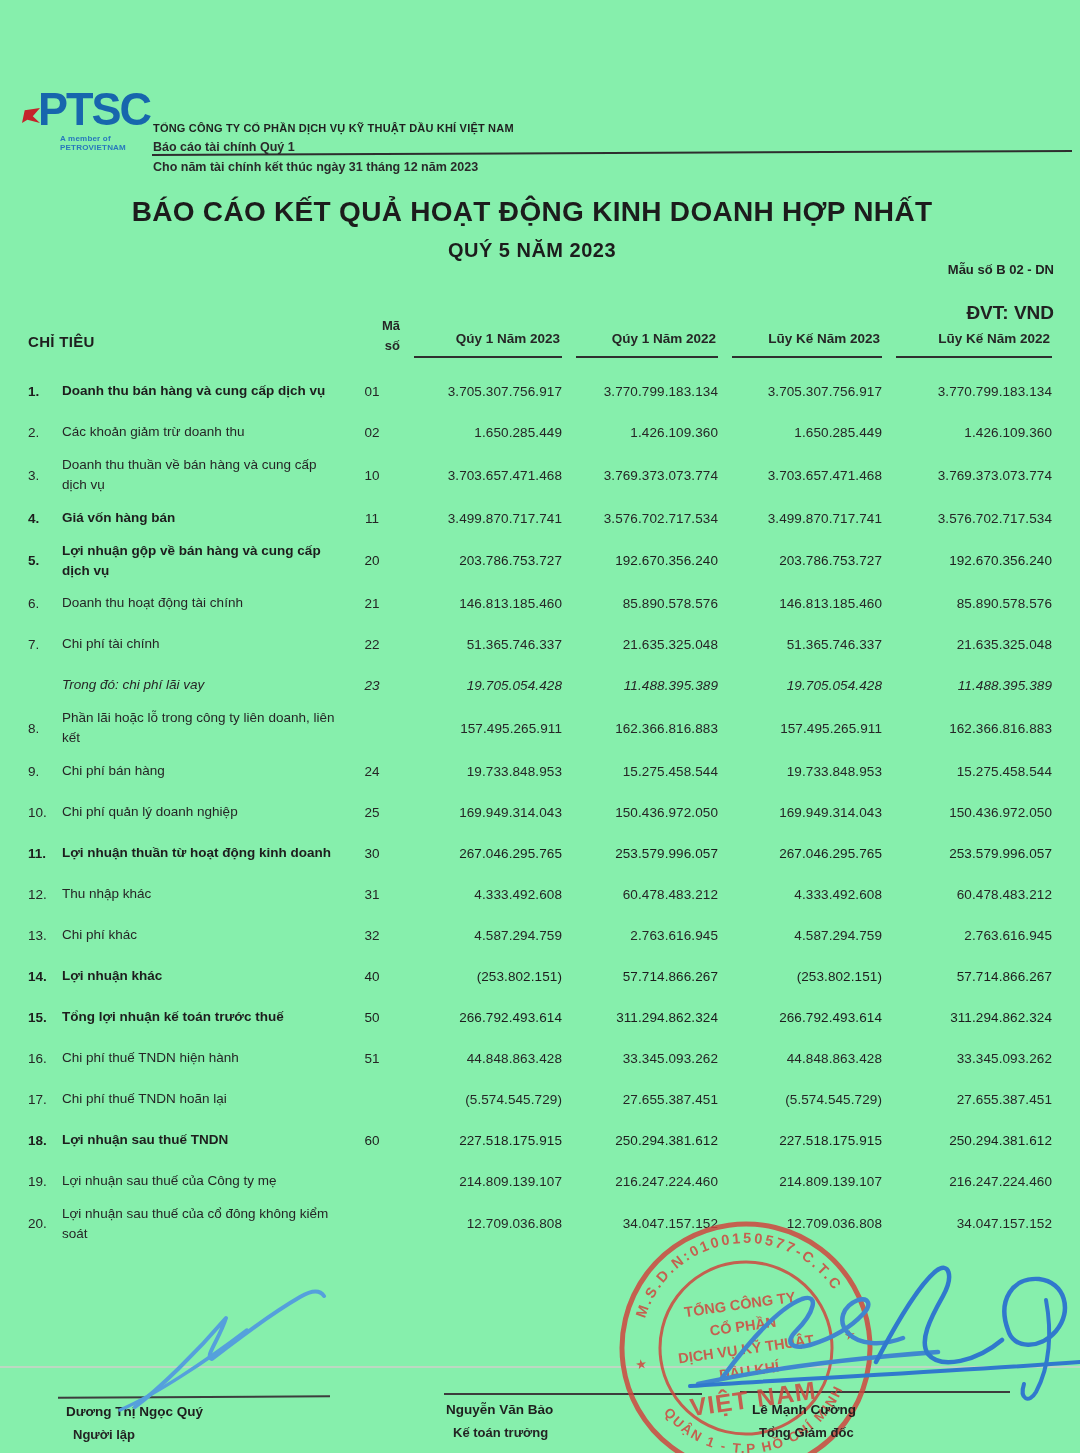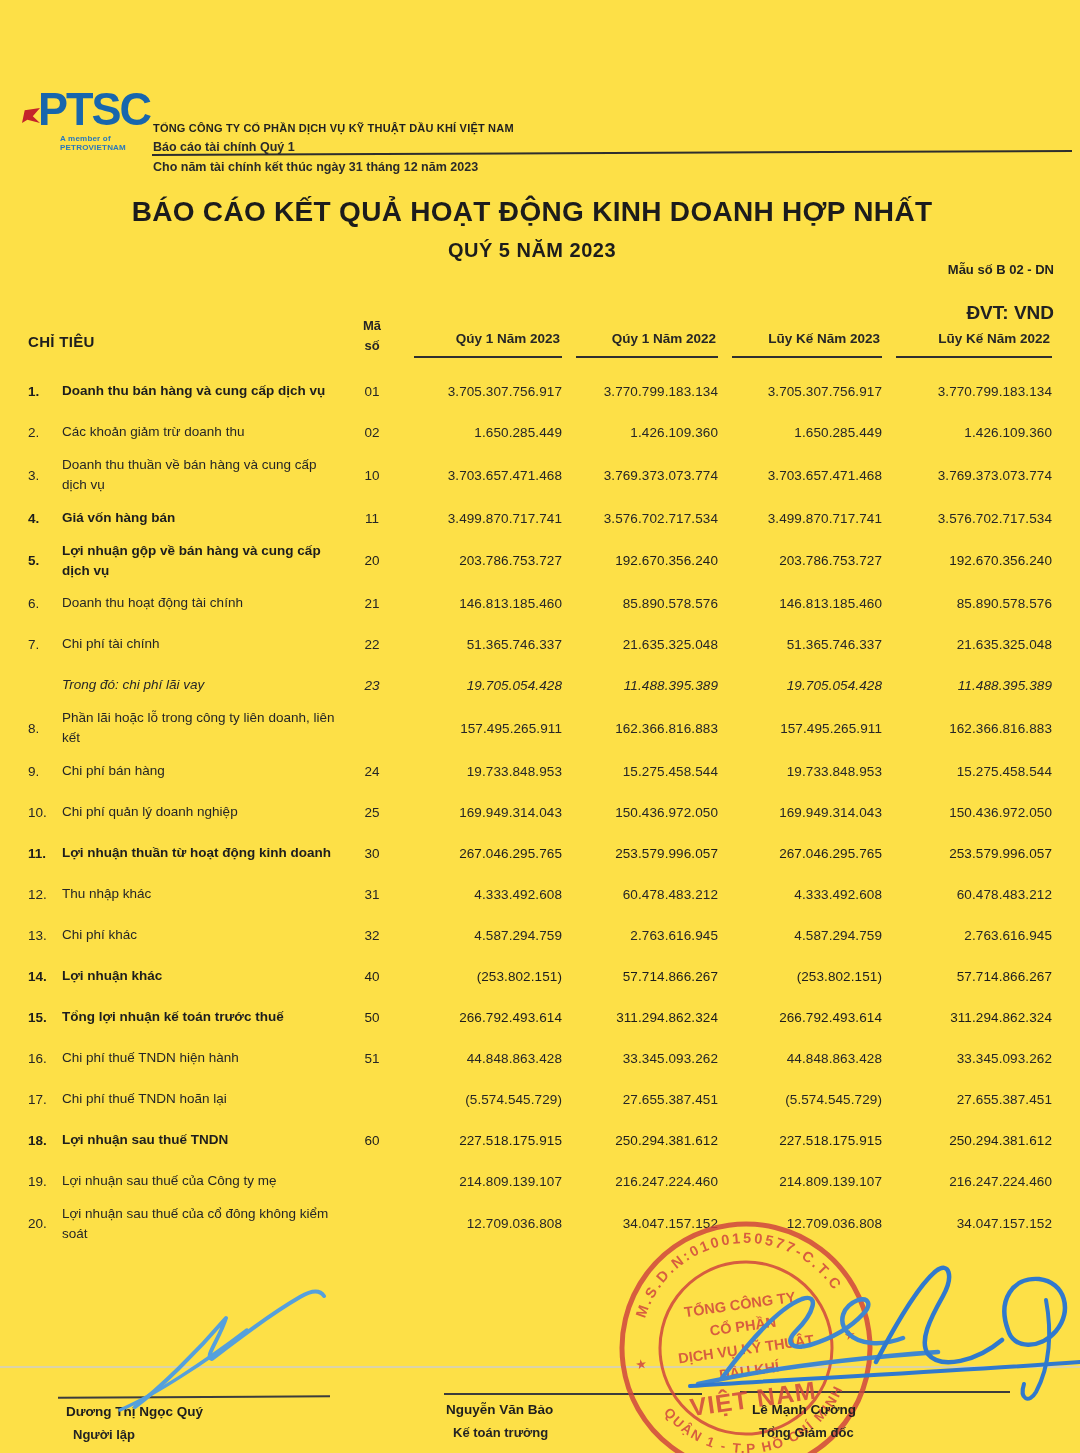--- a/index.html
+++ b/index.html
@@ -1,18 +1,18 @@
 <!DOCTYPE html>
 <html><head>
 <meta charset="utf-8">
 <style>
   html,body{margin:0;padding:0;background:#e8e8e6;}
   .page{
     position:relative;width:1080px;height:1453px;margin:0 auto;
-    background:#fde047;overflow:hidden;
+    background:#86efac;overflow:hidden;
     font-family:"Liberation Sans",sans-serif;color:#262626;
   }
   
   .letterhead{position:absolute;left:0;top:84px;width:1080px;}
   .logo{position:absolute;left:26px;top:4px;width:124px;}
   .logo-flame{position:absolute;left:-4px;top:20px;width:18px;height:15px;background:#c4242b;
     clip-path:polygon(0 100%,15% 15%,100% 0,60% 55%,100% 100%,30% 78%);}
   .logo-text{display:block;font-size:45px;font-weight:700;color:#1766ad;letter-spacing:-2px;
     line-height:0.95;transform:scaleY(1.04);margin-left:12px;}
   .logo-sub{display:block;font-size:8px;font-weight:700;color:#2878bd;margin:3px 0 0 34px;letter-spacing:.2px;}
@@ -26,21 +26,21 @@
   .title-line1{font-size:28px;font-weight:700;color:#1c1c1c;letter-spacing:.3px;}
   .title-line2{font-size:20px;font-weight:700;color:#1c1c1c;margin-top:11px;letter-spacing:.5px;}
   
   .meta{position:absolute;right:26px;top:262px;text-align:right;}
   .meta-form{font-size:13px;font-weight:700;color:#222;}
   .meta-unit{font-size:19px;font-weight:700;color:#222;margin-top:25px;}
   
   .rtable{position:absolute;left:28px;top:310px;width:1024px;}
   .thead{display:grid;grid-template-columns:34px 282px 56px 162px 156px 164px 170px;align-items:end;height:48px;}
   .h-label{grid-column:1/3;font-size:15px;font-weight:700;color:#1e1e1e;padding-bottom:8px;letter-spacing:.3px;}
-  .h-code{text-align:center;font-size:13px;font-weight:700;line-height:1.55;padding-bottom:2px;}
+  .h-code{text-align:right;font-size:13px;font-weight:700;line-height:1.55;padding-bottom:2px;}
   .h-val{text-align:right;font-size:13.5px;font-weight:700;padding:0 2px 10px 0;
     border-bottom:2.5px solid #2f2f2f;margin-left:14px;}
   .tbody{margin-top:13px;}
   .trow{display:grid;grid-template-columns:34px 282px 56px 162px 156px 164px 170px;
     align-items:center;min-height:37px;padding:2px 0;}
   .c-no{font-size:13.5px;}
   .c-label{font-size:13.5px;line-height:1.5;padding-right:6px;}
   .c-code{text-align:center;font-size:13.5px;}
   .c-val{text-align:right;font-size:13.5px;letter-spacing:.1px;}
   .bold .c-no,.bold .c-label{font-weight:700;color:#1d1d1d;}

